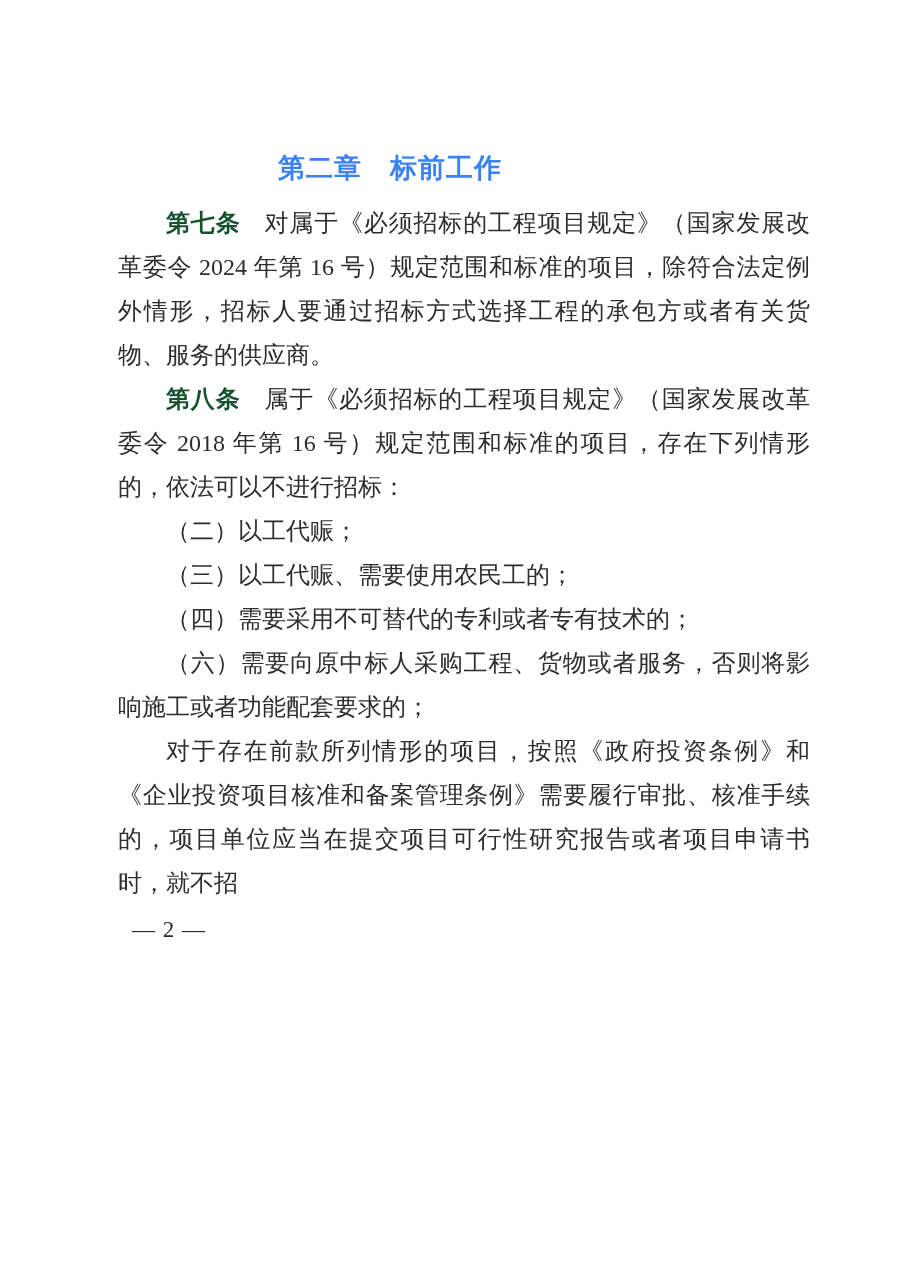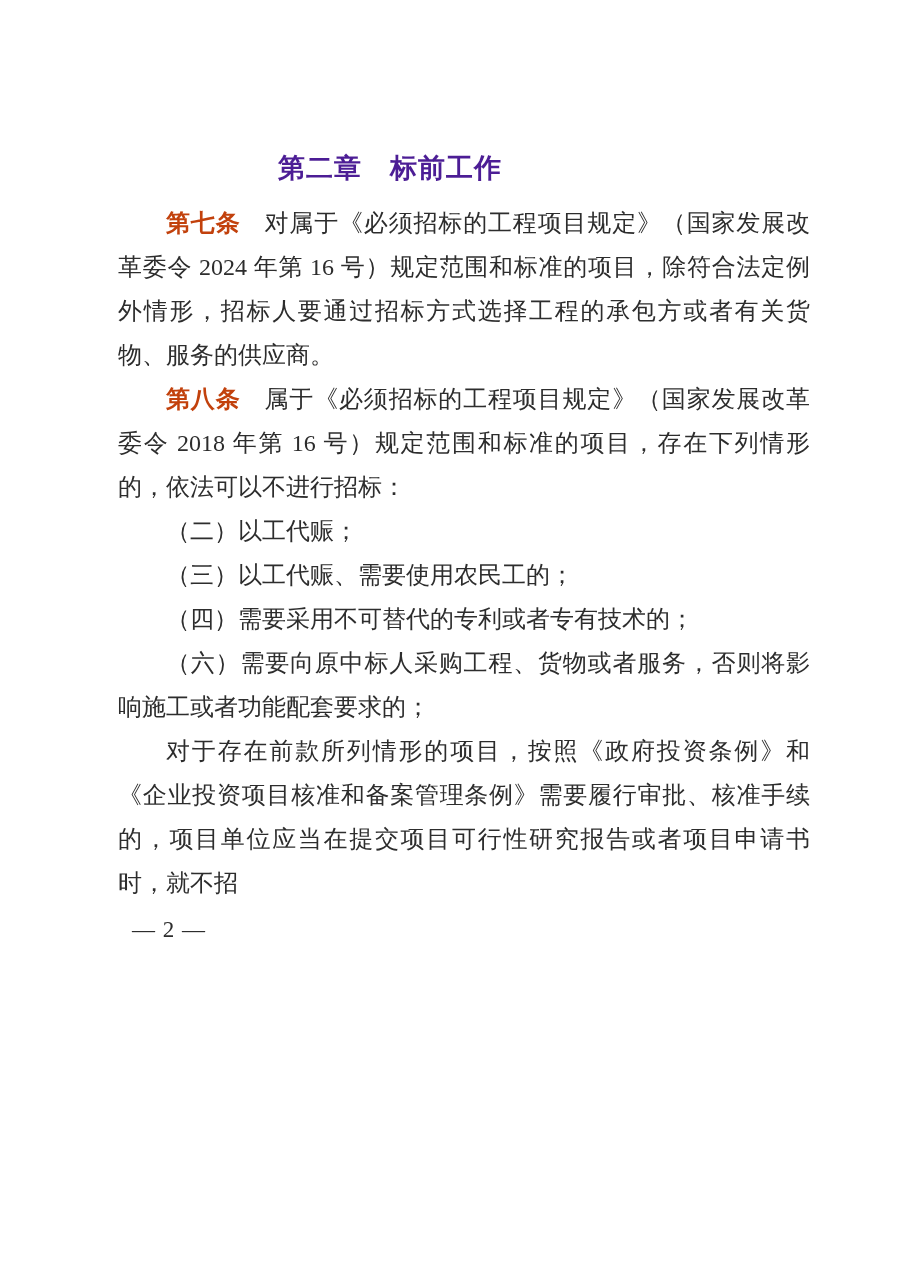--- a/index.html
+++ b/index.html
@@ -18,40 +18,40 @@
   }
   .chapter-title {
     margin: 150px 0 0 0;
     padding: 0;
     width: 780px;
     text-align: center;
     font-family: "Liberation Sans", "DejaVu Sans", sans-serif;
     font-size: 27px;
     line-height: 36px;
     font-weight: 700;
-    color: #4c1d95;
+    color: #3b82f6;
     letter-spacing: 1px;
   }
   .content {
     margin: 15px 0 0 118px;
     width: 692px;
     font-size: 24px;
     line-height: 44px;
     text-align: justify;
     text-justify: inter-ideograph;
   }
   .content p {
     margin: 0;
     padding: 0;
     text-indent: 2em;
   }
   .article-label {
     font-weight: 700;
     font-family: "Liberation Sans", "DejaVu Sans", sans-serif;
-    color: #c2410c;
+    color: #14532d;
     margin-right: 1em;
   }
   .page-footer {
     margin: 11px 0 0 132px;
     font-size: 23px;
     line-height: 28px;
     color: #2d2d2d;
     letter-spacing: 1px;
   }
 </style>

